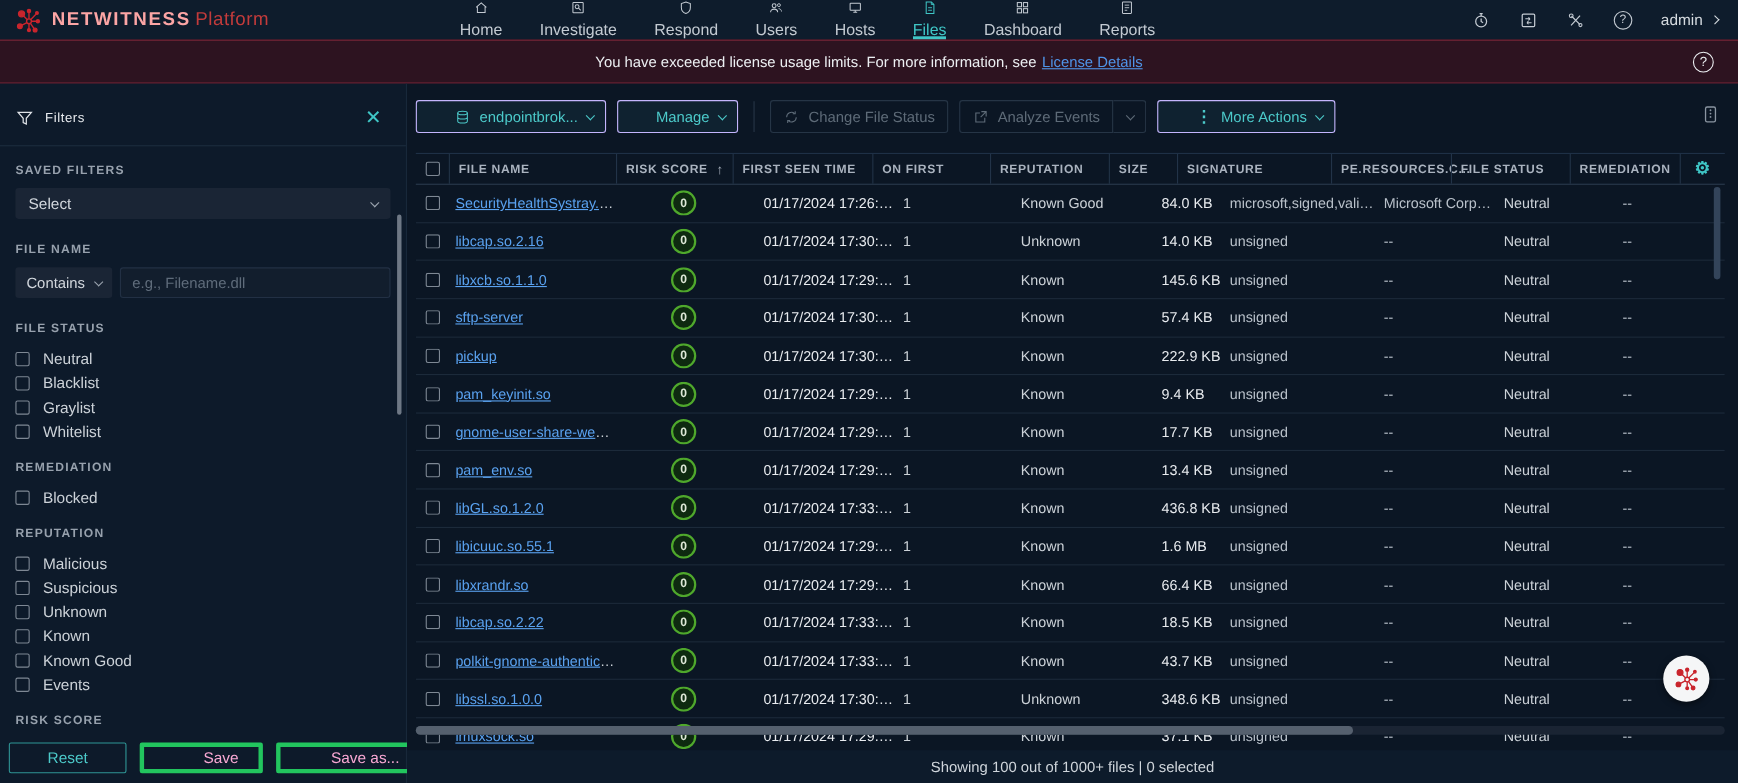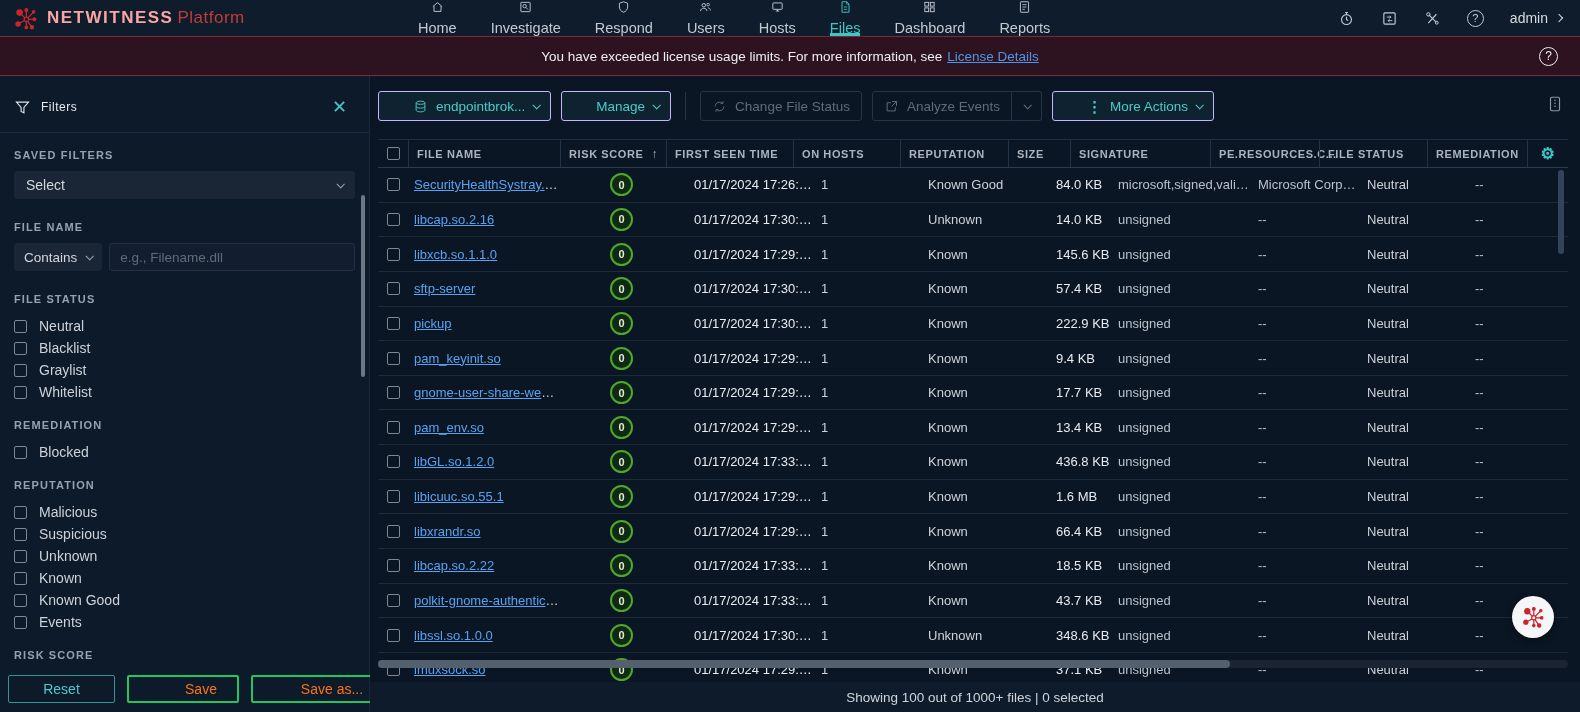--- a/index.html
+++ b/index.html
@@ -57,21 +57,21 @@
     color:#d2d7dd; font-size:13.5px; padding:0 10px; font-family:"Liberation Sans",sans-serif; }
   .f-input::placeholder { color:#5f6c7b; }
   .cb-row { display:flex; align-items:center; gap:12px; height:22px; font-size:14px; color:#ccd2d8; cursor:pointer; }
   .cb { width:13px; height:13px; border:1px solid #7e8894; border-radius:2px; display:inline-block; flex:none; }
   .f-group { margin-bottom:16px; }
   .side-scroll { position:absolute; right:4px; top:119px; width:4px; height:182px; background:#6e7885; border-radius:2px; }
   .f-buttons { position:absolute; bottom:9px; left:8px; display:flex; gap:12px; }
   .btn { height:28px; border-radius:2px; display:flex; align-items:center; justify-content:center;
     font-size:14px; background:transparent; cursor:pointer; font-family:"Liberation Sans",sans-serif; }
   .btn.teal { border:1px solid #2f9595; color:#4ccaca; width:107px; }
-  .btn.disabled { border:2px solid #22c55e; color:#f97316; cursor:default;padding-left:36px; }
+  .btn.disabled { border:4px solid #22c55e; color:#f9a8d4; cursor:default;padding-left:36px; }
   .btn.w-save { width:112px; } .btn.w-saveas { width:126px; }
 
   
   .main { position:absolute; top:76px; left:370px; width:1210px; height:636px; background:#0b1624; }
   .toolbar { position:absolute; top:15px; left:8px; display:flex; align-items:center; gap:10px; }
   .tbtn { height:30px; border-radius:3px; display:flex; align-items:center; gap:8px; padding:0 11px;
     font-size:13.5px; cursor:pointer; }
   .tbtn svg { width:15px; height:15px; }
   .tbtn.teal { border:1px solid #c4b5fd; color:#4ccaca; background:#0f2230;padding-left:34px; }
   .tbtn.gray { border:1px solid #263546; color:#5e6b78; background:transparent; cursor:default; }
@@ -385,21 +385,21 @@
           <span>FILE NAME</span>
         </div>
       <div class="th c2">
           <span>RISK SCORE</span>
           <span class="sort">↑</span>
         </div>
       <div class="th c3">
           <span>FIRST SEEN TIME</span>
         </div>
       <div class="th c4">
-          <span>ON HOSTS</span>
+          <span>ON FIRST</span>
         </div>
       <div class="th c5">
           <span>REPUTATION</span>
         </div>
       <div class="th c6">
           <span>SIZE</span>
         </div>
       <div class="th c7">
           <span>SIGNATURE</span>
         </div>

